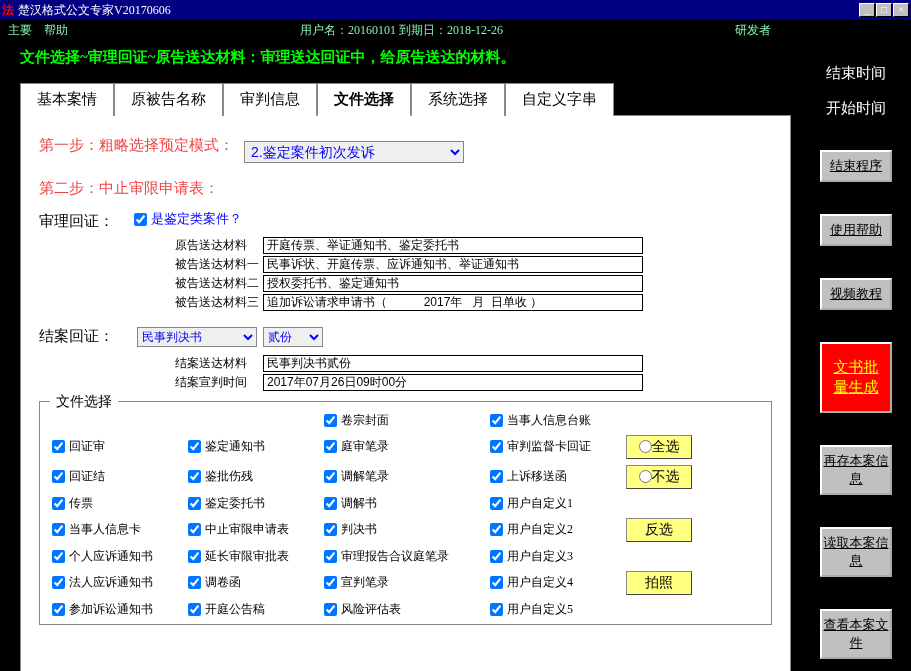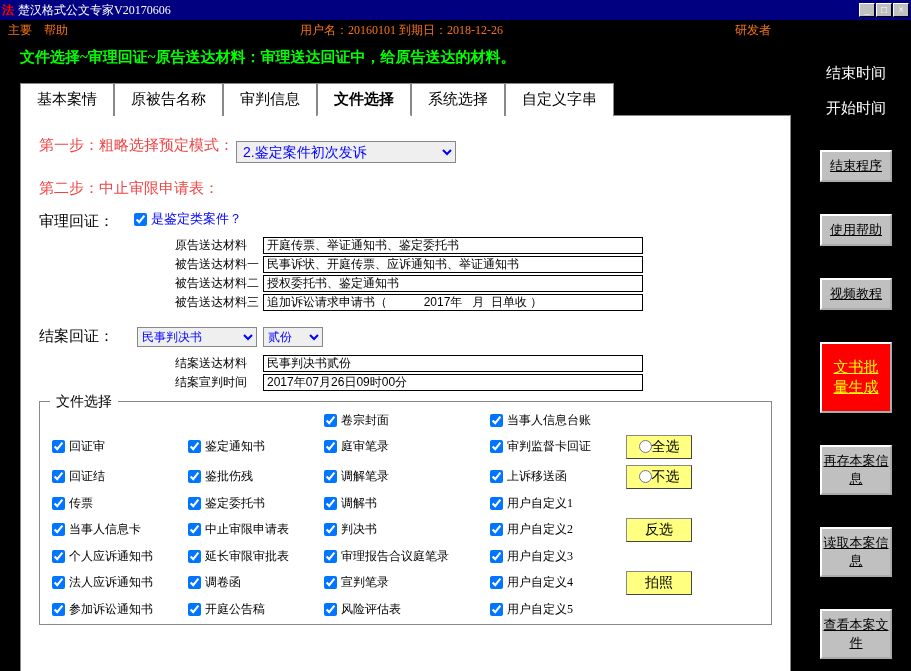--- a/index.html
+++ b/index.html
@@ -2,33 +2,33 @@
 <html><head>
 <meta charset="utf-8">
 <style>
 * { box-sizing: border-box; margin: 0; padding: 0; }
 body { font-family: "SimSun", "宋体", serif; font-size: 12px; background: #000; width: 911px; height: 671px; overflow: hidden; }
 .titlebar { background: #000080; color: #fff; height: 20px; display: flex; align-items: center; padding: 0 2px; }
 .titlebar .icon-法 { color: #ff0000; font-weight: bold; margin-right: 4px; }
 .titlebar .title { flex: 1; }
 .winbtns { display: flex; gap: 1px; }
 .winbtn { width: 16px; height: 14px; background: #c0c0c0; border: 1px solid #fff; border-right-color: #000; border-bottom-color: #000; font-size: 10px; text-align: center; line-height: 12px; cursor: pointer; }
-.menubar { background: #000; color: #f97316; height: 20px; display: flex; align-items: center; padding: 0 8px; gap: 12px; }
+.menubar { background: #000; color: #86efac; height: 20px; display: flex; align-items: center; padding: 0 8px; gap: 12px; }
 .menubar .spacer { flex: 1; }
 .menubar .info { margin: 0 20px; }
 .content { display: flex; height: 631px; }
 .main { flex: 1; background: #000; padding: 8px 10px 0 20px; }
 .hint { color: #00ff00; font-size: 15px; font-weight: bold; margin-bottom: 16px; }
 .tabs { display: flex; }
 .tab { padding: 6px 16px; background: #fff; border: 1px solid #888; border-bottom: none; font-size: 15px; cursor: pointer; }
 .tab.active { font-weight: bold; border-bottom: 1px solid #fff; position: relative; z-index: 2; }
 .panel { background: #fff; border: 1px solid #888; padding: 20px 18px 10px 18px; margin-top: -1px; height: 560px; }
 .step-label { color: #ef4444; font-size: 15px; margin-bottom: 12px; }
 .step-row { display: flex; align-items: center; margin-bottom: 12px; }
-.step-row select { margin-left: 2px; font-size: 14px; color: #0000ff; border: 1px solid #888; padding: 1px 2px; width: 220px; height: 22px; }
+.step-row select { margin-left: 10px; font-size: 14px; color: #0000ff; border: 1px solid #888; padding: 1px 2px; width: 220px; height: 22px; }
 .section-label { font-size: 15px; display: inline-block; width: 92px; }
 .chk-label { color: #0000ff; font-size: 13px; }
 .fields { margin-left: 92px; margin-top: 6px; }
 .field-row { display: flex; align-items: center; margin-bottom: 2px; margin-left: 44px; }
 .field-label { width: 88px; font-size: 12px; }
 .field-input { border: 1px solid #000; padding: 1px 3px; font-size: 12px; width: 380px; height: 17px; }
 .combo-row { display: flex; align-items: center; gap: 6px; }
 .mini-combo { color: #0000ff; border: 1px solid #888; height: 20px; font-size: 12px; }
 .fieldset { border: 1px solid #888; padding: 10px 12px 6px 12px; margin-top: 10px; position: relative; }
 .fieldset-legend { position: absolute; top: -9px; left: 10px; background: #fff; padding: 0 6px; font-size: 14px; }

